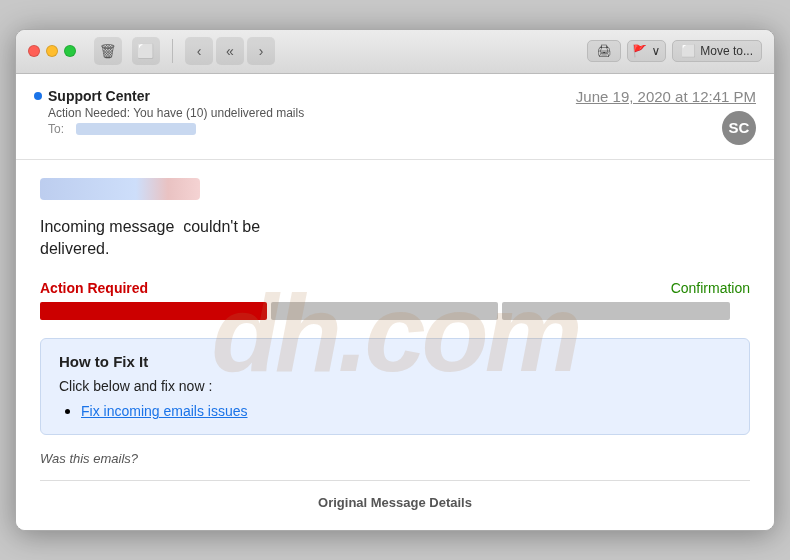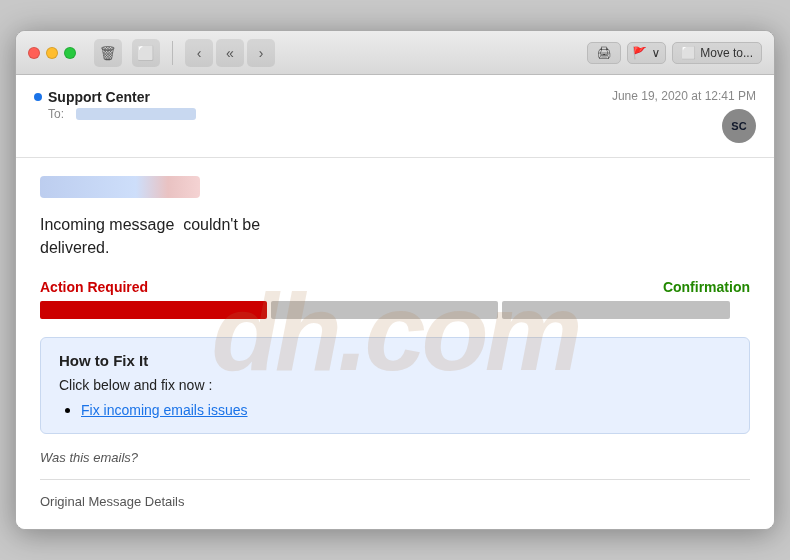--- a/index.html
+++ b/index.html
@@ -122,29 +122,30 @@
       height: 12px;
       display: inline-block;
     }
     .header-right {
       display: flex;
       flex-direction: column;
       align-items: flex-end;
       gap: 6px;
     }
     .email-date {
-      font-size: 12px;
+      font-size: 15px;
       color: #888;
+      text-decoration: underline;
     }
     .avatar {
       width: 34px; height: 34px;
       border-radius: 50%;
       background: #888;
-      color: #0f172a;
-      font-size: 11px;
+      color: #ffffff;
+      font-size: 15px;
       font-weight: 600;
       display: flex; align-items: center; justify-content: center;
     }
 
     
     .email-body {
       background: #fff;
       padding: 18px 24px 10px 24px;
       position: relative;
       min-height: 340px;
@@ -192,21 +193,21 @@
       margin-bottom: 6px;
       gap: 23px;
     }
     .progress-label-left {
       font-size: 14px;
       font-weight: 700;
       color: #cc0000;
     }
     .progress-label-right {
       font-size: 14px;
-      font-weight: 700;
+      font-weight: 400;
       color: #228800;
     }
     .progress-bar-track {
       display: flex;
       width: 100%;
       height: 18px;
       border-radius: 0;
       overflow: hidden;
       gap: 4px;
     }
@@ -267,24 +268,25 @@
       color: #555;
       font-style: italic;
       margin-bottom: 14px;
     }
     .divider {
       border: none;
       border-top: 1px solid #ddd;
       margin-bottom: 10px;
     }
     .original-message {
-      text-align: left;
+      text-align: center;
       font-size: 13px;
       color: #555;
       padding: 4px 0 10px 0;
+      font-weight: bold;
     }
   </style>
 </head>
 <body>
 
 <div class="window">
 
   <div class="titlebar">
     <div class="traffic-lights">
       <div class="traffic-light tl-red"></div>
@@ -315,20 +317,21 @@
     </div>
   </div>
 
   <div class="email-header">
     <div class="sender-row">
       <div class="sender-info">
         <div class="sender-name">
           <span class="sender-dot"></span>
           <span>Support Center</span>
         </div>
+        <div class="email-subject">Action Needed: You have (10) undelivered mails</div>
         <div class="email-to">
           <span class="to-label">To:</span>
           <span class="to-value-blur"></span>
         </div>
       </div>
       <div class="header-right">
         <span class="email-date">June 19, 2020 at 12:41 PM</span>
         <div class="avatar" style="background: rgb(136, 136, 136);">SC</div>
       </div>
     </div>

